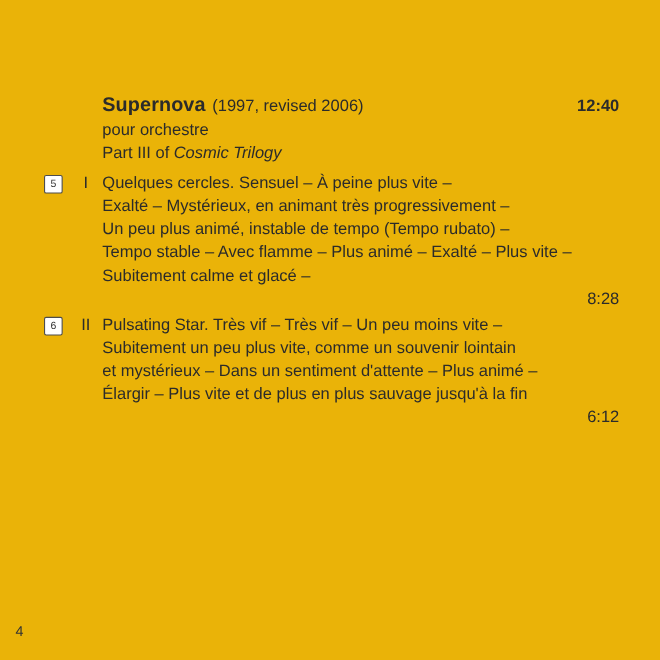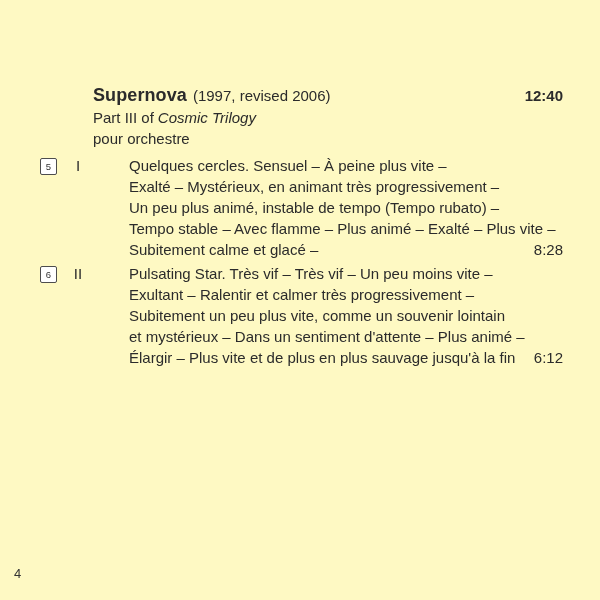--- a/index.html
+++ b/index.html
@@ -4,21 +4,21 @@
 <style>
   html, body {
     margin: 0;
     padding: 0;
     background: #ffffff;
   }
   .page {
     position: relative;
     width: 600px;
     height: 600px;
-    background: #fef9c3;
+    background: #eab308;
     font-family: "Liberation Sans", sans-serif;
     color: #2b2b2b;
     overflow: hidden;
     -webkit-font-smoothing: antialiased;
   }
   .content {
     position: absolute;
     top: 84px;
     left: 40px;
     width: 523px;
@@ -80,34 +80,35 @@
     background: #ffffff;
   }
   .track-roman {
     grid-column: 3;
     font-size: 15px;
     line-height: 21px;
     text-align: center;
   }
   .track-body {
     grid-column: 5;
-    margin-left: 36px;
   }
   .line {
     font-size: 15px;
     line-height: 21px;
     white-space: nowrap;
   }
   .line.last {
     display: flex;
     justify-content: space-between;
+    flex-direction: column;
   }
   .time {
     font-size: 15px;
     margin-left: 10px;
+    text-align: right;
   }
   
   .page-number {
     position: absolute;
     left: 14px;
     top: 566px;
     font-size: 13px;
     color: #333333;
   }
 </style>
@@ -117,24 +118,24 @@
 <div class="page">
   <div class="content">
 
     <div class="work-header">
       <div class="title-row">
         <div>
           <span class="work-title">Supernova</span><span class="title-suffix">(1997, revised 2006)</span>
         </div>
         <span class="work-duration">12:40</span>
       </div>
+      <div class="header-line">pour orchestre</div>
       <div class="header-line">
         <span>Part III of</span><span class="series-italic">Cosmic Trilogy</span>
       </div>
-      <div class="header-line">pour orchestre</div>
     </div>
 
     <div class="track">
       <div class="track-number-badge">5</div>
       <div class="track-roman">I</div>
       <div class="track-body">
         <div class="line">Quelques cercles. Sensuel – À peine plus vite –</div>
         <div class="line">Exalté – Mystérieux, en animant très progressivement –</div>
         <div class="line">Un peu plus animé, instable de tempo (Tempo rubato) –</div>
         <div class="line">Tempo stable – Avec flamme – Plus animé – Exalté – Plus vite –</div>
@@ -143,21 +144,20 @@
           <span class="time">8:28</span>
         </div>
       </div>
     </div>
 
     <div class="track">
       <div class="track-number-badge">6</div>
       <div class="track-roman">II</div>
       <div class="track-body">
         <div class="line">Pulsating Star. Très vif – Très vif – Un peu moins vite –</div>
-        <div class="line">Exultant – Ralentir et calmer très progressivement –</div>
         <div class="line">Subitement un peu plus vite, comme un souvenir lointain</div>
         <div class="line">et mystérieux – Dans un sentiment d'attente – Plus animé –</div>
         <div class="line last">
           <span>Élargir – Plus vite et de plus en plus sauvage jusqu'à la fin</span>
           <span class="time">6:12</span>
         </div>
       </div>
     </div>
 
   </div>

